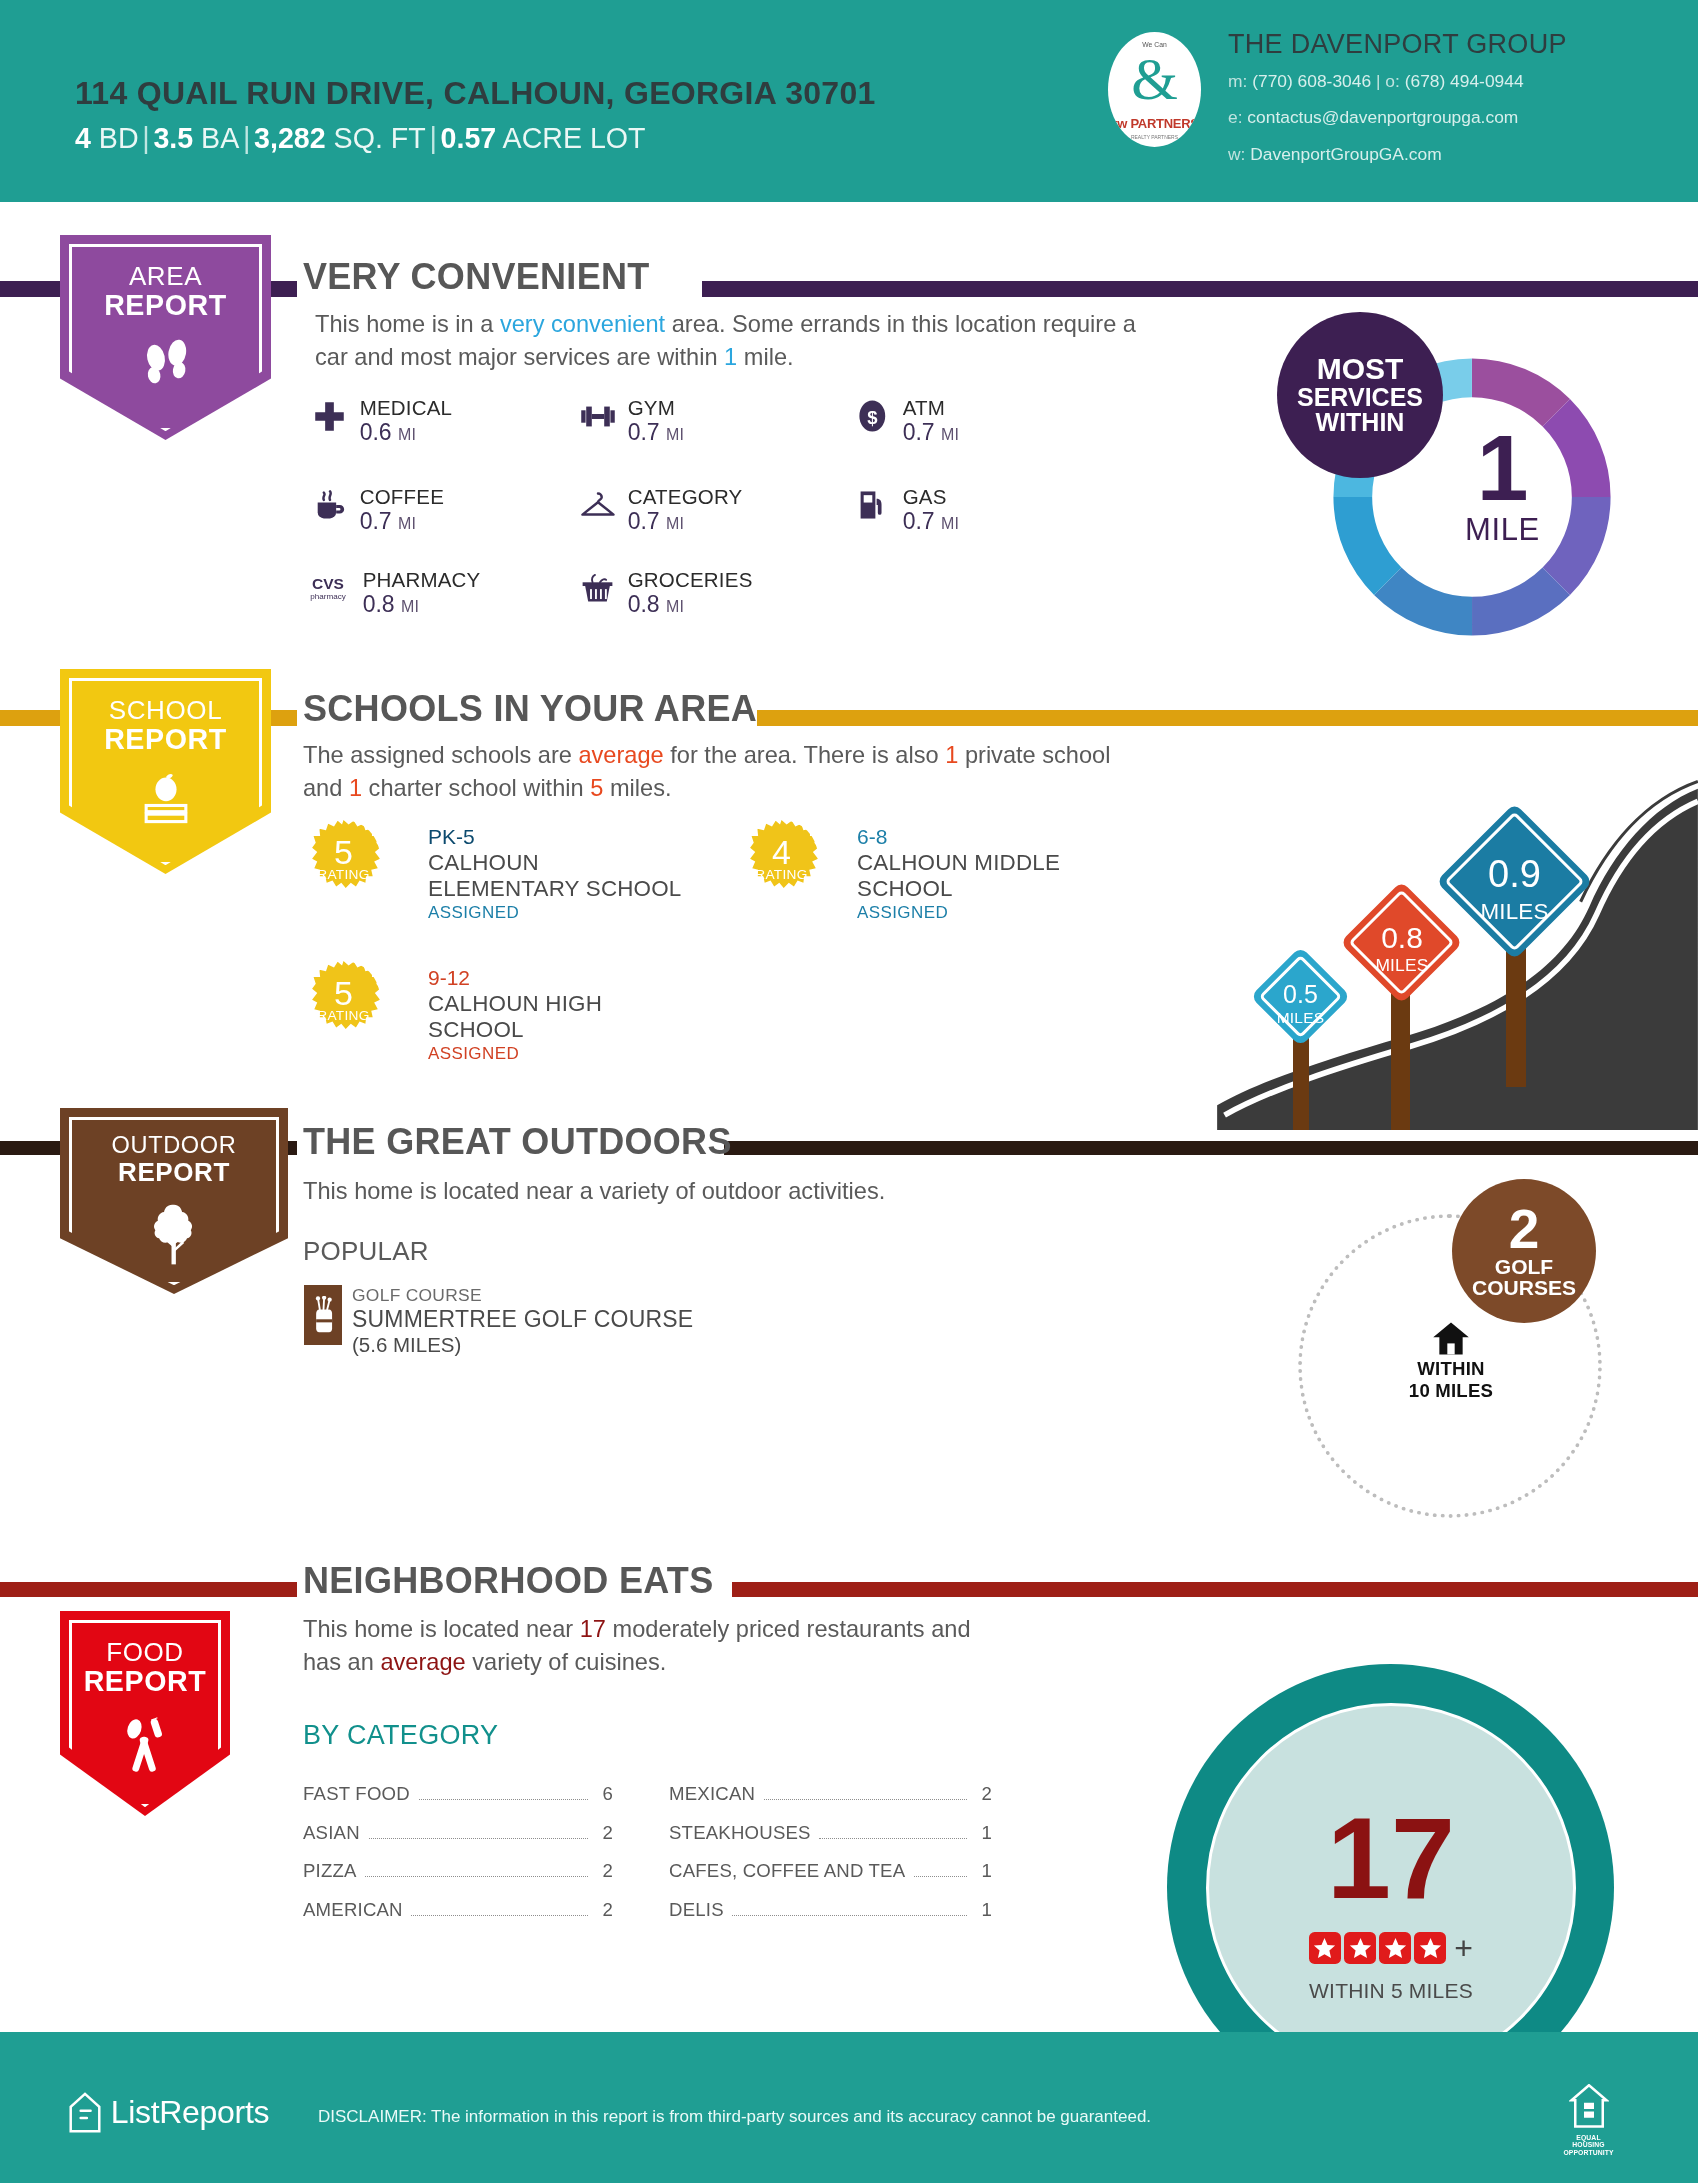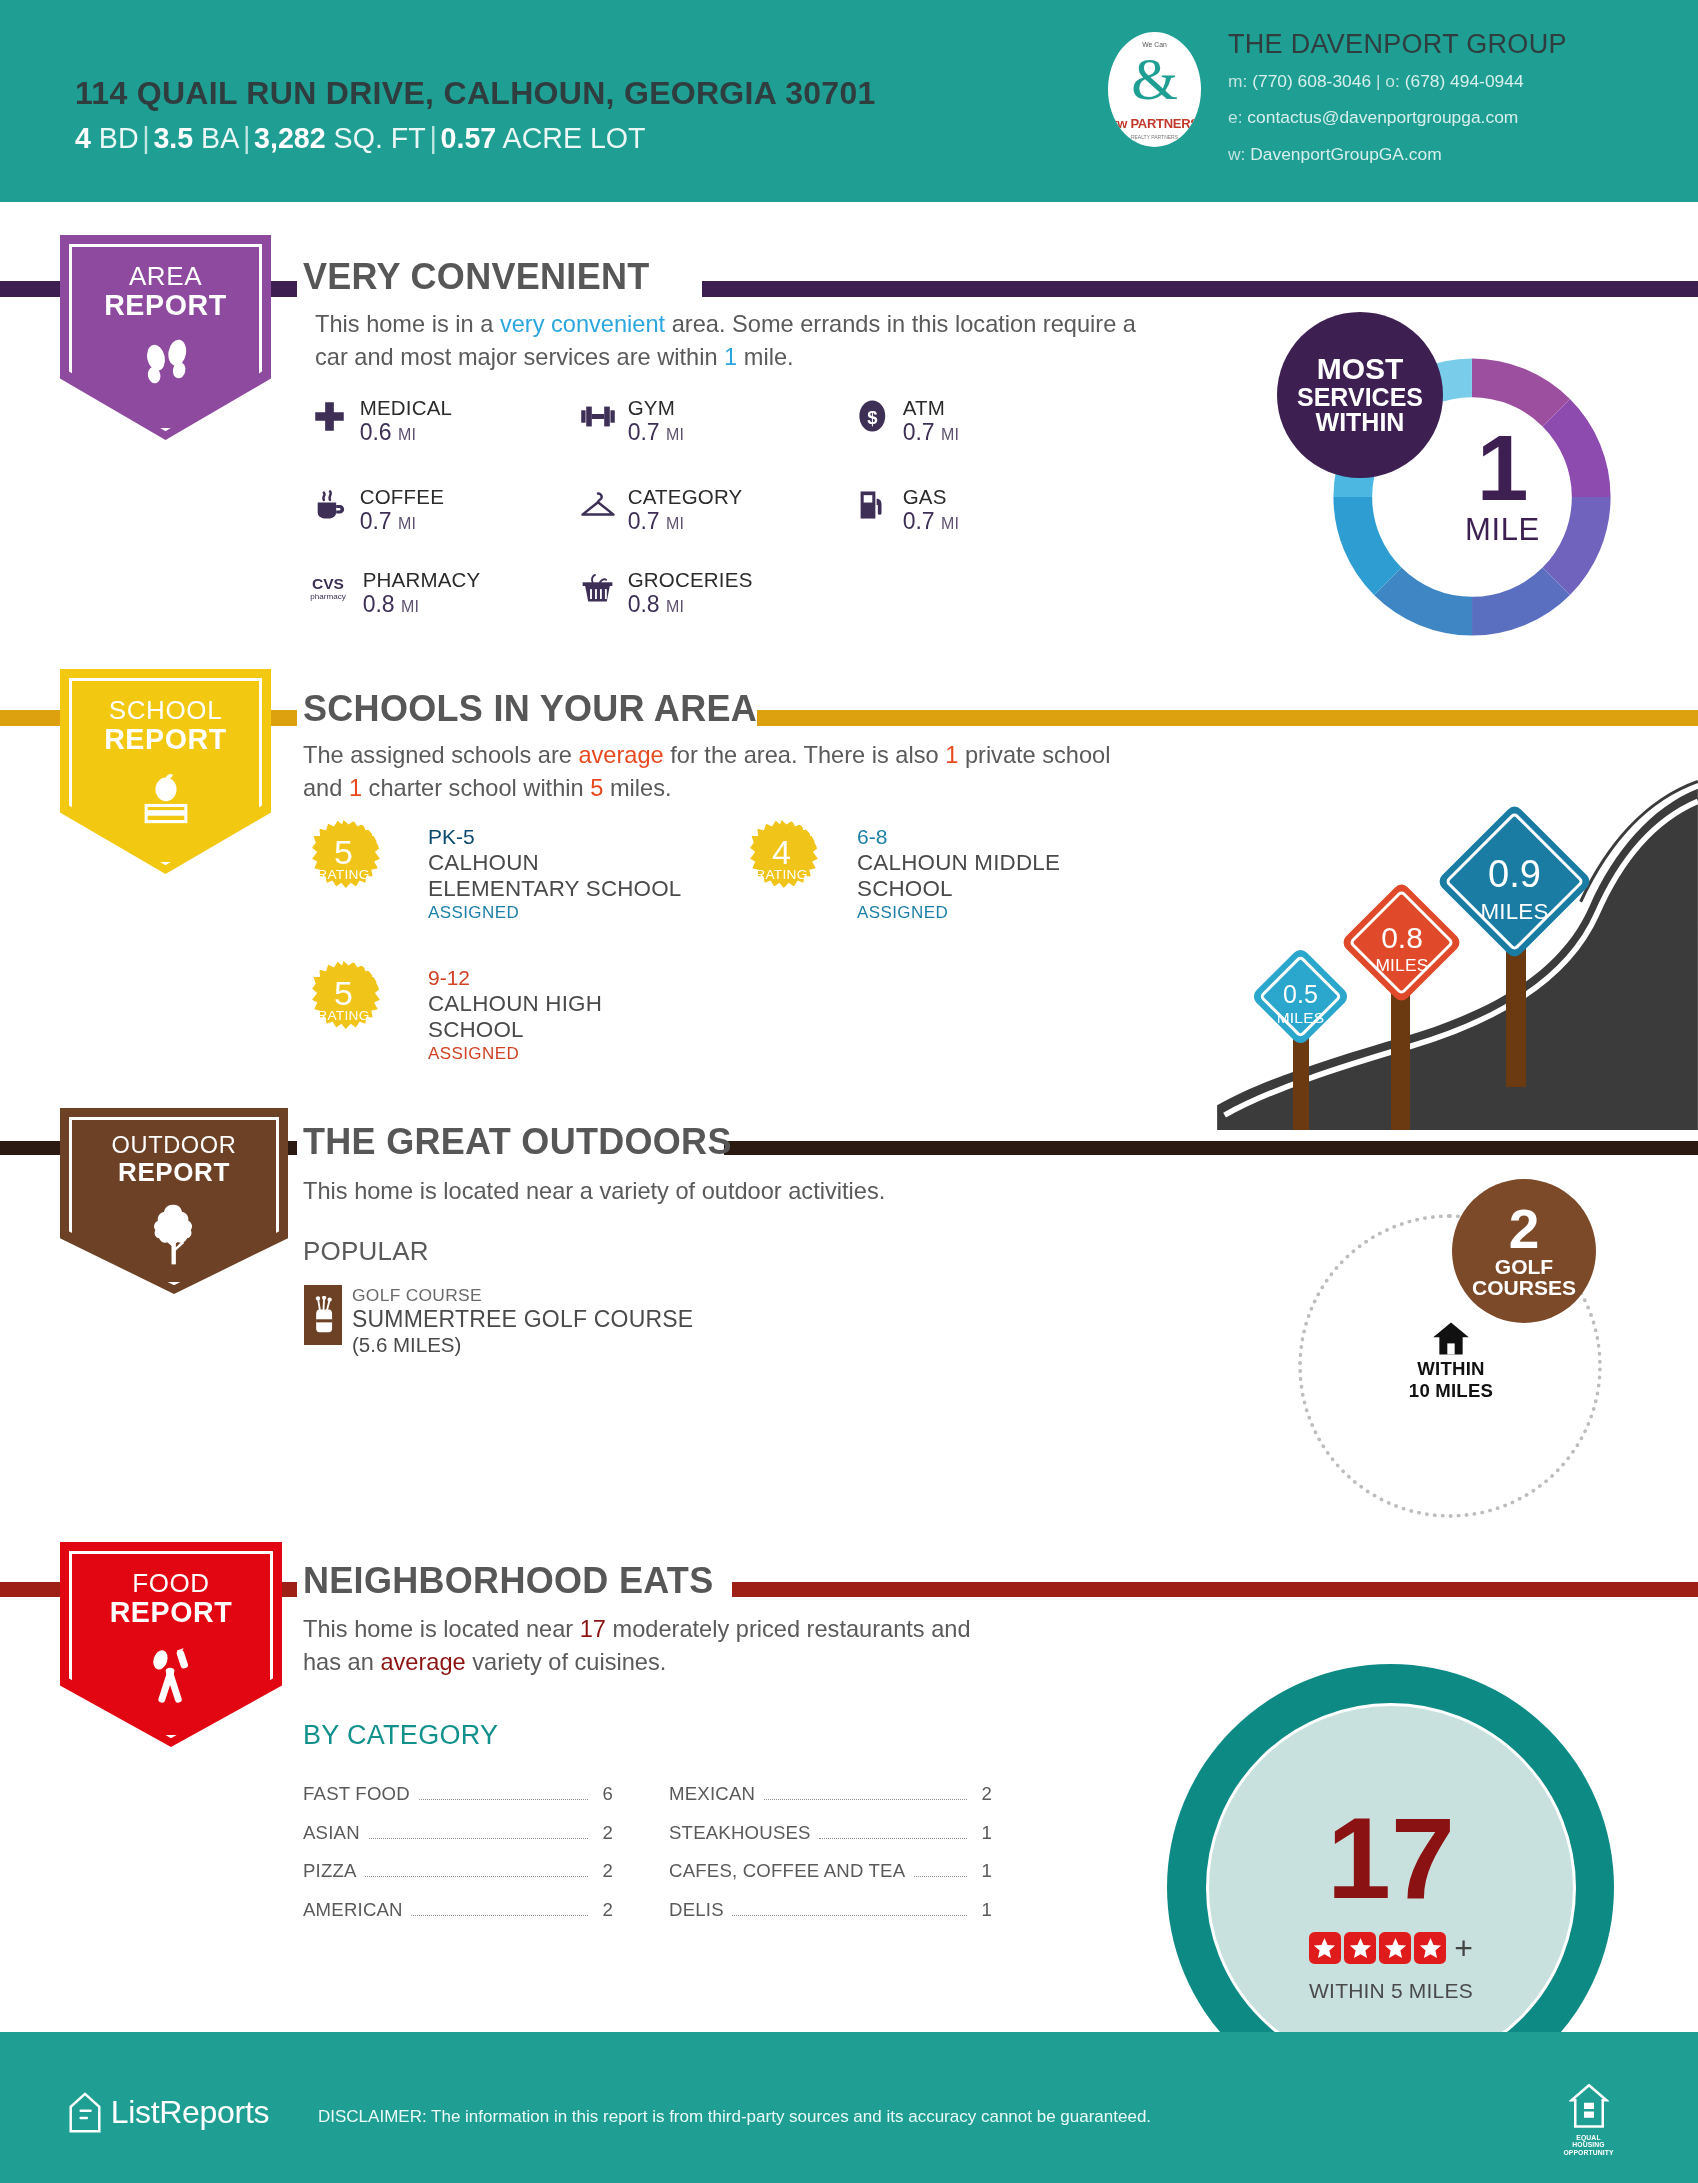--- a/index.html
+++ b/index.html
@@ -473,21 +473,21 @@
     </svg>
     <div class="hl">WITHIN</div>
     <div class="hl">10 MILES</div>
   </div>
 </div>
 
 <div class="section">
   <div class="rule" style="top:1582px; background:#9e1f16; height:15px;"></div>
   <div class="rule-gap" style="top:1582px; left:297px; width:435px; height:15px;"></div>
 
-  <div class="badge" style="left:60px; top:1542px; width:222px; height:205px;">
+  <div class="badge" style="left:60px; top:1611px; width:170px; height:205px;">
     <div class="shape" style="background:#e20613;"></div>
     <div class="inner"></div>
     <div class="btxt">
       <div class="l1">FOOD</div>
       <div class="l2">REPORT</div>
     </div>
     <div class="bicon">
       <svg width="62" height="60" viewBox="0 0 100 96">
         <g fill="#fff">
           <ellipse cx="33" cy="22" rx="11" ry="16" transform="rotate(18 33 22)"></ellipse>

